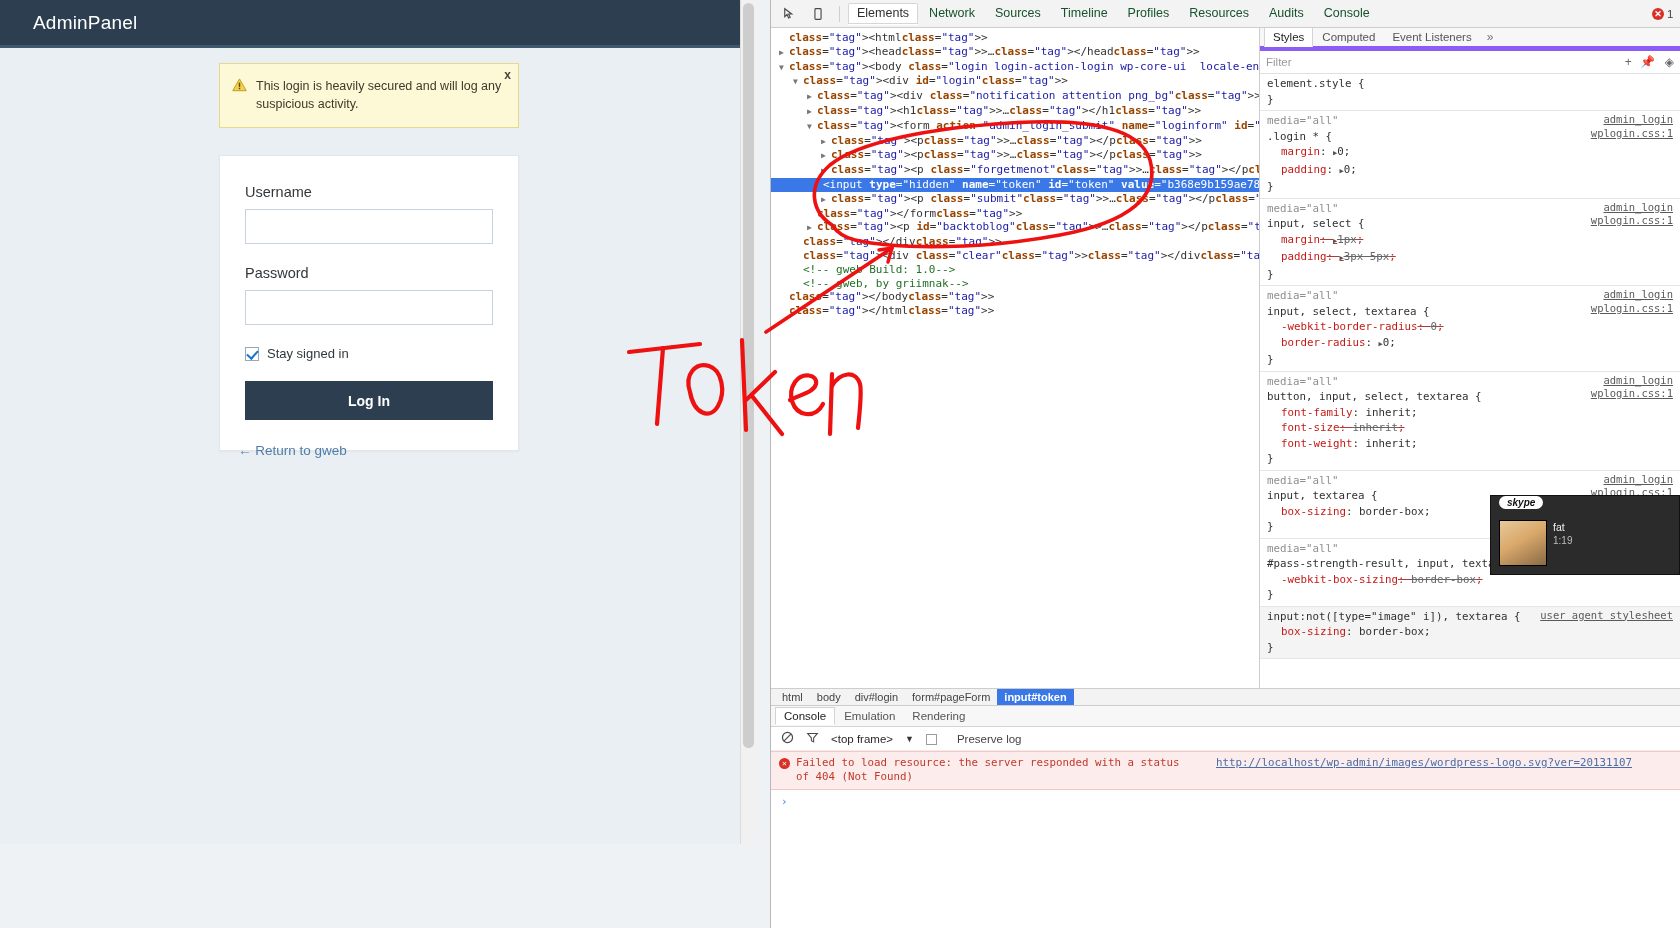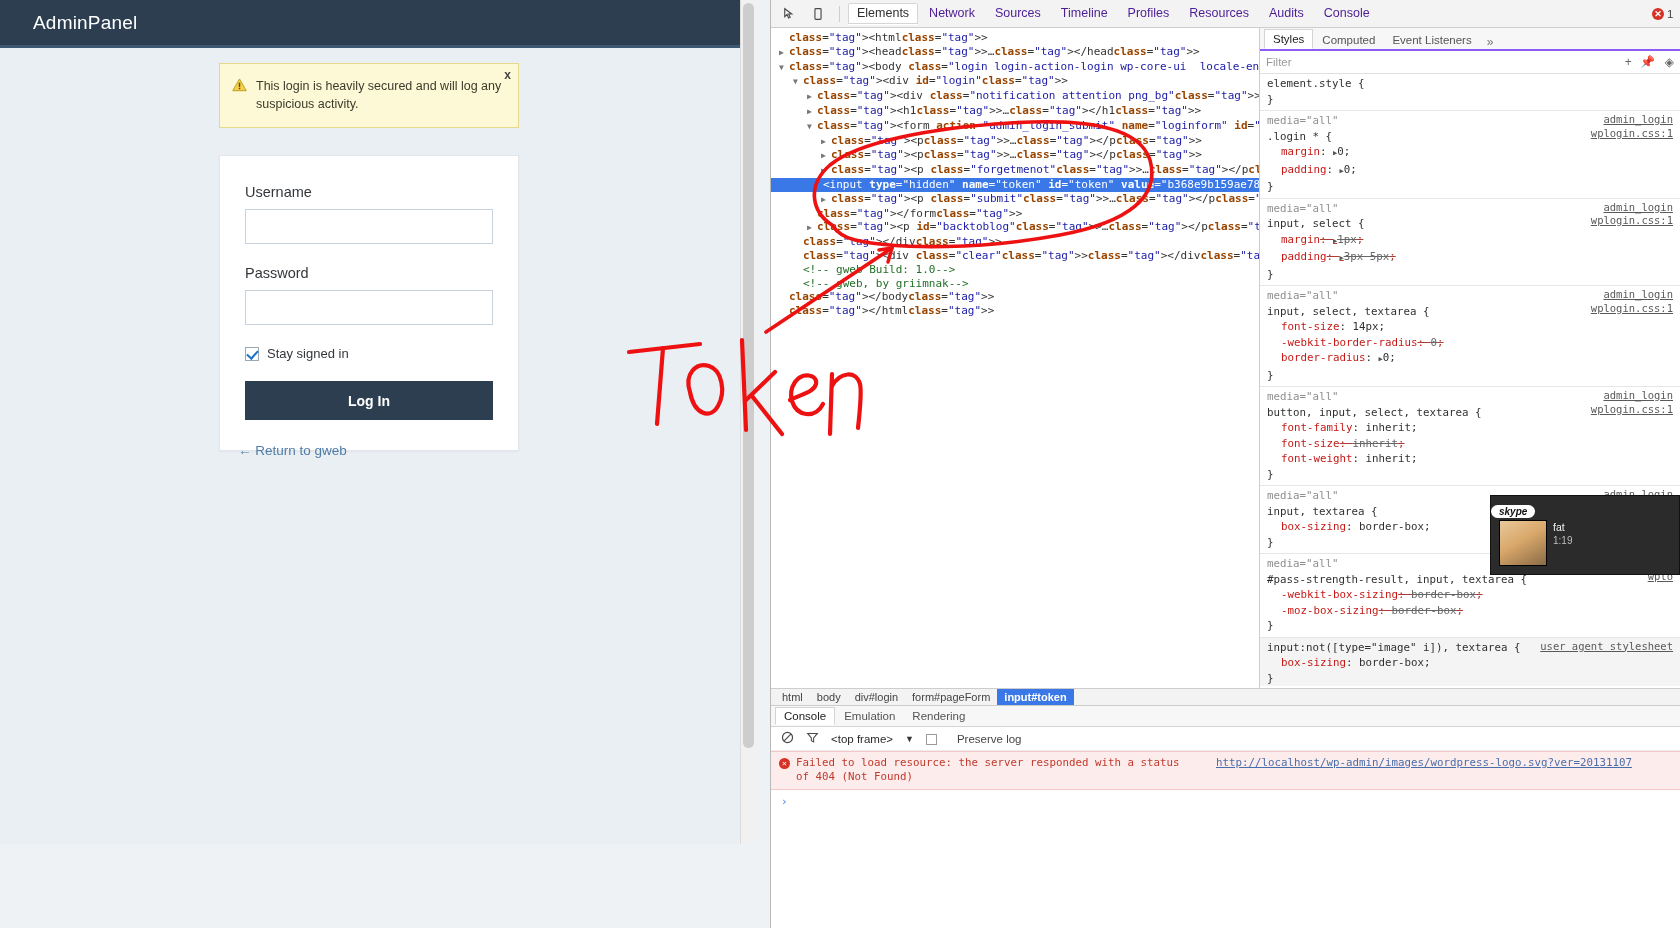--- a/index.html
+++ b/index.html
@@ -94,21 +94,21 @@
   #dt-toolbar {
     height:28px; background:#f3f3f3; border-bottom:1px solid #cdcdcd;
     display:flex; align-items:center; padding:0 6px; gap:2px;
   }
   .dt-ico-btn {
     width:26px; height:22px; display:flex; align-items:center;
     justify-content:center; cursor:pointer; color:#5a5a5a;
   }
   .dt-sep { width:1px; height:16px; background:#cfcfcf; margin:0 6px; }
   .dt-tab {
-    padding:3px 9px 4px 9px; font-size:12.5px; color:#4c1d95;
+    padding:3px 9px 4px 9px; font-size:12.5px; color:#14532d;
     cursor:pointer; border-radius:2px 2px 0 0;
   }
   .dt-tab.active {
     background:#fff; color:#303030;
     box-shadow: inset 0 0 0 1px #d6d6d6; 
     border-bottom:1px solid #fff;
   }
   #dt-right { margin-left:auto; display:flex; align-items:center; gap:8px; padding-right:4px;}
   #err-badge {
     display:flex; align-items:center; gap:3px; font-size:11.5px; color:#444;
@@ -143,22 +143,22 @@
     padding-left:8px; width:497px;
   }
   .sel-row b { font-weight:bold; }
 
   
   #styles-pane {
     width:420px; height:660px; background:#fff; overflow:hidden;
     position:relative;
   }
   #styles-tabbar {
-    height:23px; border-bottom:2px solid #8b5cf6; display:flex;
-    align-items:flex-end; padding-left:4px; background:#f7f7f7; gap:1px;
+    height:23px; border-bottom:5px solid #8b5cf6; display:flex;
+    align-items:center; padding-left:4px; background:#f7f7f7; gap:1px;
   }
   .st-tab { font-size:11.5px; padding:3px 8px; color:#555; cursor:pointer; }
   .st-tab.active { background:#fff; border:1px solid #d4d4d4; border-bottom:1px solid #fff; color:#222; }
   .st-more { font-size:12px; color:#777; padding:0 6px; cursor:pointer; }
   #styles-filter {
     height:23px; border-bottom:1px solid #e0e0e0; display:flex;
     align-items:center; padding:0 6px; font-size:11.5px; color:#999;
   }
   #styles-filter .ftools { margin-left:auto; display:flex; gap:9px; color:#666; font-size:12px;}
   #rules {
@@ -240,21 +240,21 @@
     color:#777; display:flex; align-items:center; justify-content:center;
   }
   #dt-scroll .a-up { top:0; } #dt-scroll .a-dn { bottom:0; }
 
   
   #skype-toast {
     position:absolute; right:0; top:495px; width:190px; height:80px;
     background:#2b2b2b; color:#fff; overflow:hidden;
     border:1px solid #111; display:flex; flex-direction:column;
   }
-  #skype-head { height:22px; display:flex; align-items:flex-end; }
+  #skype-head { height:22px; display:flex; align-items:flex-start; padding-left:8px; }
   #skype-logo {
     background:#fff; color:#111; border-radius:9px; font-size:10px;
     padding:1px 8px; font-style:italic; font-weight:bold;
   }
   #skype-body { display:flex; flex:1; padding:2px 4px 4px 8px; gap:6px; }
   #skype-avatar {
     width:48px; height:46px; flex:0 0 auto;
     background:linear-gradient(150deg,#e8c99a 0%,#d9a86b 45%,#8a6a45 100%);
     border:1px solid #000;
   }
@@ -380,21 +380,20 @@
             <div class="media">media="all"</div>
             <div class="sel">input, select  {</div>
             <div class="struck"><span class="prop">margin</span>: <span class="tri">▶</span><span class="pval">1px</span>;</div>
             <div class="struck"><span class="prop">padding</span>: <span class="tri">▶</span><span class="pval">3px 5px</span>;</div>
             <div>}</div>
           </div>
           <div class="rule">
             <span class="srclink">admin_login<br>wplogin.css:1</span>
             <div class="media">media="all"</div>
             <div class="sel">input, select, textarea  {</div>
-            <div class=""><span class="prop">font-size</span>: <span class="pval">14px</span>;</div>
             <div class="struck"><span class="prop">-webkit-border-radius</span>: <span class="pval">0</span>;</div>
             <div class=""><span class="prop">border-radius</span>: <span class="tri">▶</span><span class="pval">0</span>;</div>
             <div>}</div>
           </div>
           <div class="rule">
             <span class="srclink">admin_login<br>wplogin.css:1</span>
             <div class="media">media="all"</div>
             <div class="sel">button, input, select, textarea  {</div>
             <div class=""><span class="prop">font-family</span>: <span class="pval">inherit</span>;</div>
             <div class="struck"><span class="prop">font-size</span>: <span class="pval">inherit</span>;</div>
@@ -406,21 +405,20 @@
             <div class="media">media="all"</div>
             <div class="sel">input, textarea  {</div>
             <div class=""><span class="prop">box-sizing</span>: <span class="pval">border-box</span>;</div>
             <div>}</div>
           </div>
           <div class="rule">
             <span class="srclink">ad<br>wplo</span>
             <div class="media">media="all"</div>
             <div class="sel">#pass-strength-result, input, textarea  {</div>
             <div class="struck"><span class="prop">-webkit-box-sizing</span>: <span class="pval">border-box</span>;</div>
-            <div class="struck"><span class="prop">-moz-box-sizing</span>: <span class="pval">border-box</span>;</div>
             <div>}</div>
           </div>
           <div class="rule ua">
             <span class="srclink">user agent stylesheet</span>
             <div class="sel">input:not([type="image" i]), textarea  {</div>
             <div class=""><span class="prop">box-sizing</span>: <span class="pval">border-box</span>;</div>
             <div>}</div>
           </div>
         </div>
     </div>

